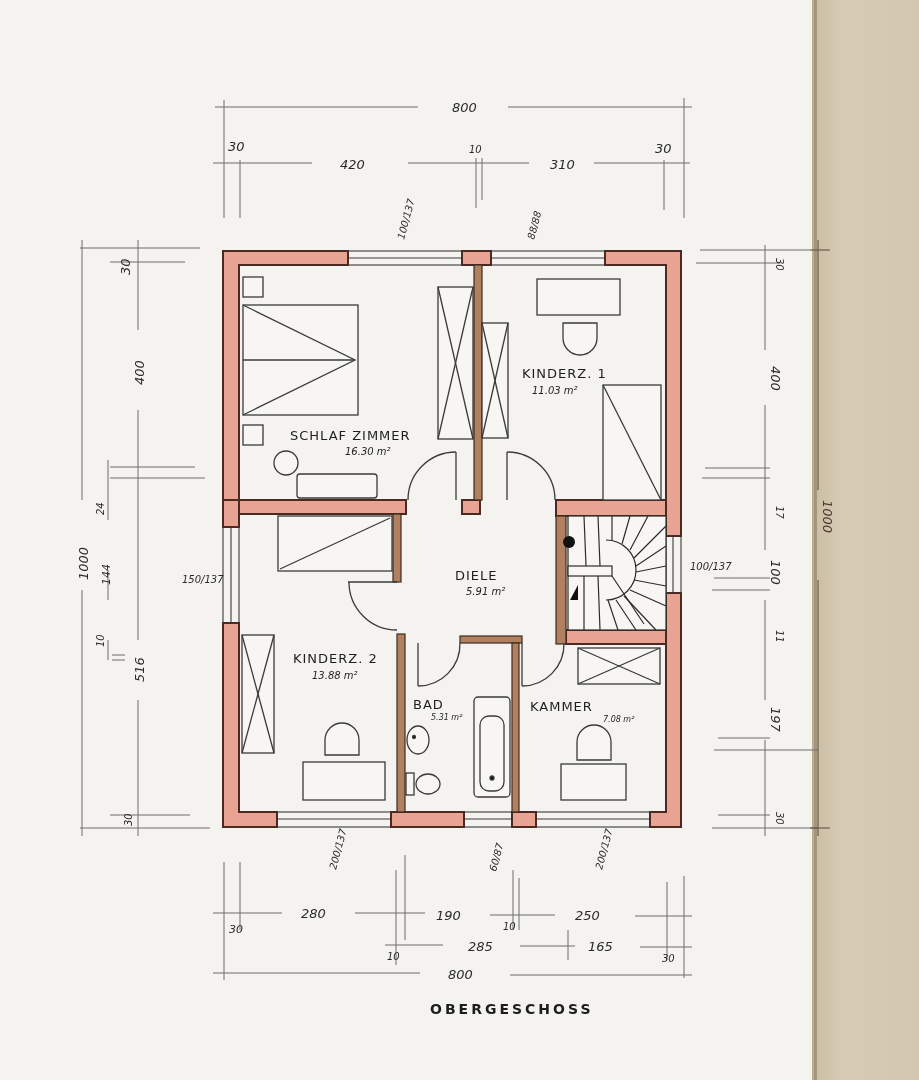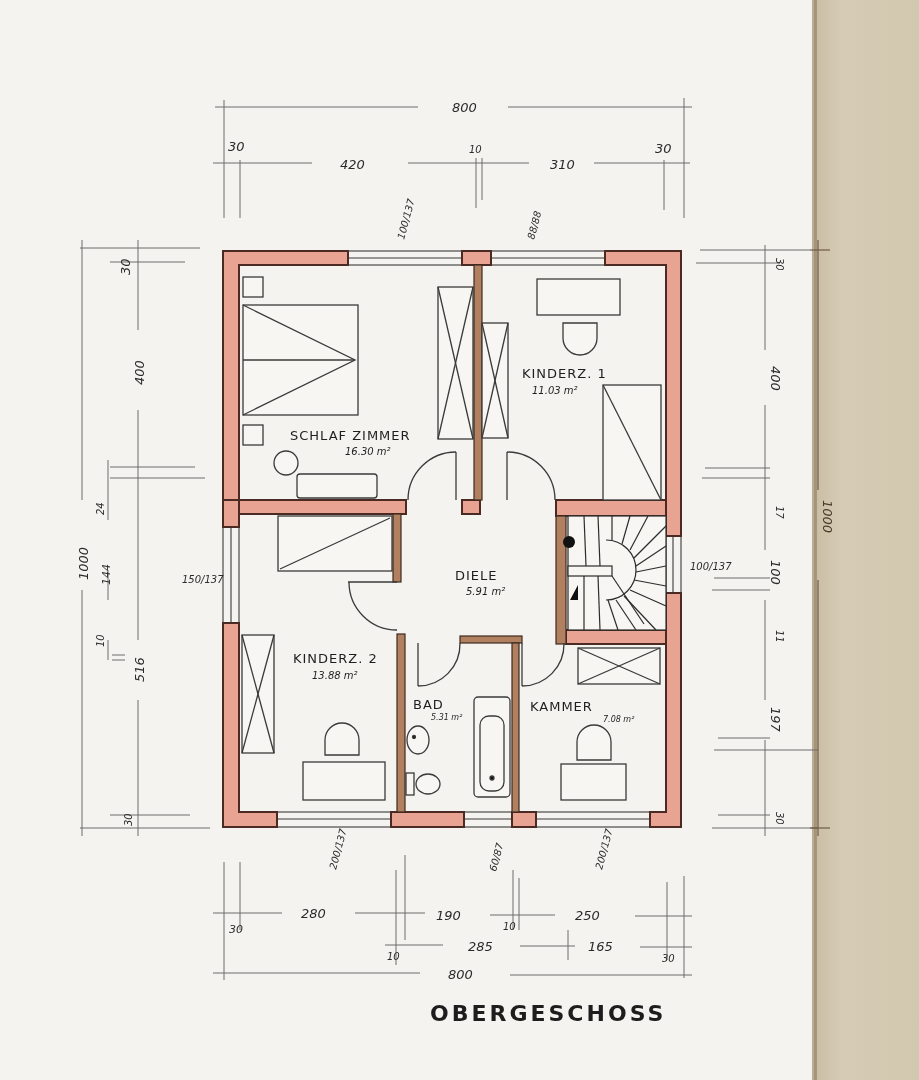--- a/index.html
+++ b/index.html
@@ -20,21 +20,21 @@
   .edge-line {
     position: absolute; left: 814px; top: 0; width: 3px; height: 1080px;
     background: #8c7a62; opacity: .55;
   }
   svg.plan { position: absolute; left: 0; top: 0; }
   .dim { font-family: "DejaVu Sans", sans-serif; font-style: italic; font-size: 13px; fill: #2a2a2a; }
   .lbl { font-family: "DejaVu Sans", sans-serif; font-size: 13px; fill: #1e1e1e; letter-spacing: 1px; }
   .area { font-family: "DejaVu Sans", sans-serif; font-style: italic; font-size: 10px; fill: #1e1e1e; }
   .title {
     position: absolute; left: 430px; top: 1001px;
-    font-family: "DejaVu Sans", sans-serif; font-weight: bold; font-size: 22px;
+    font-family: "DejaVu Sans", sans-serif; font-weight: bold; font-size: 14px;
     letter-spacing: 3px; color: #1d1d1d;
   }
 </style>
 </head>
 <body>
 
 <div class="paper"></div>
 <div class="edge"></div>
 <div class="edge-line"></div>
 

